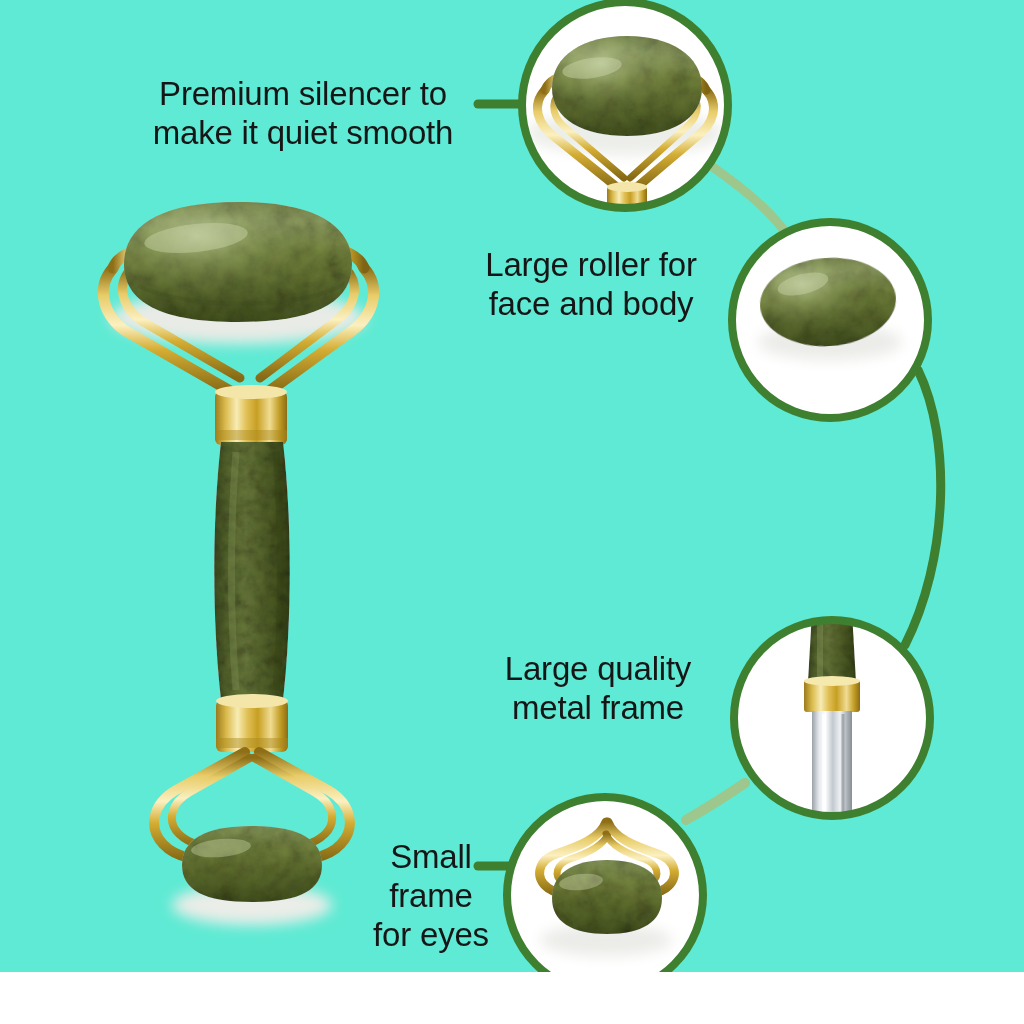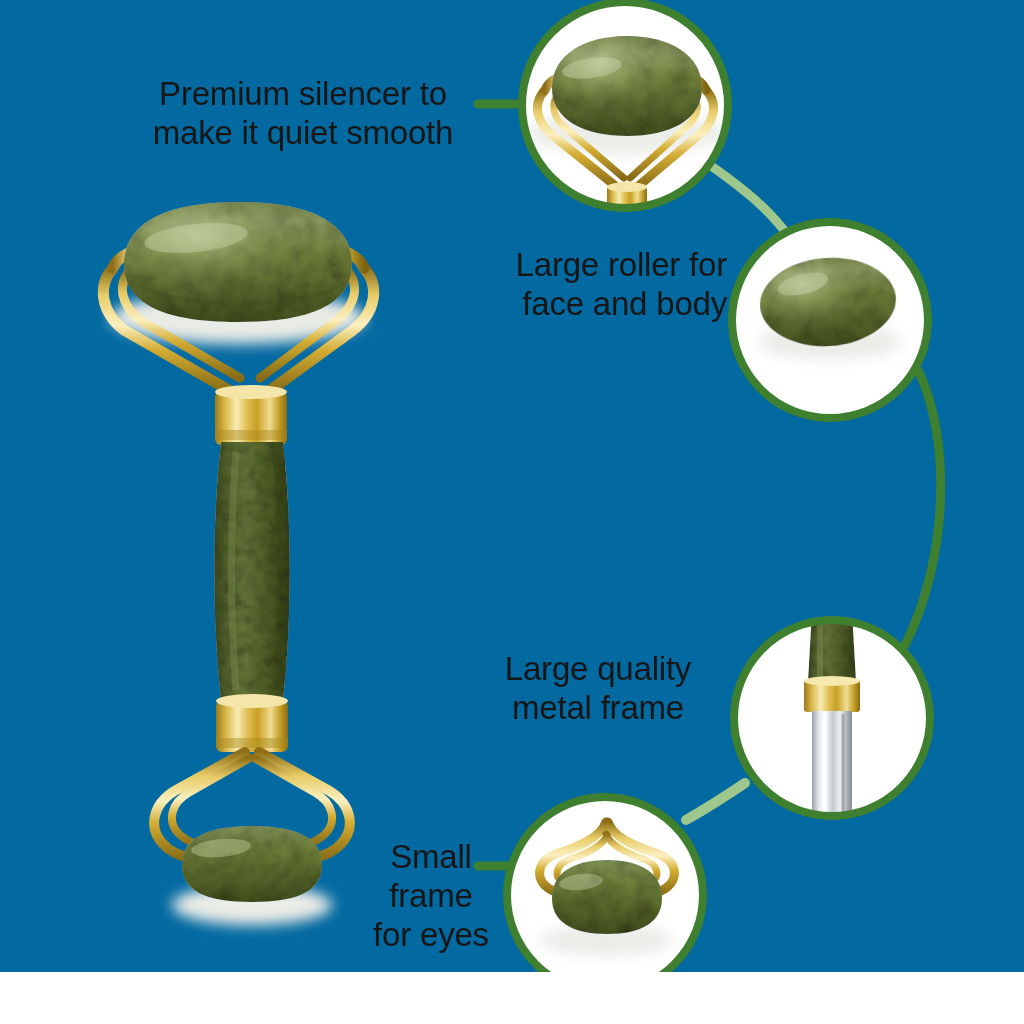--- a/index.html
+++ b/index.html
@@ -4,42 +4,42 @@
 <style>
   html, body {
     margin: 0;
     padding: 0;
     background: #ffffff;
   }
   #stage {
     position: relative;
     width: 1024px;
     height: 972px;
-    background: #0369a1;
+    background: #5eead4;
     overflow: hidden;
     font-family: "Liberation Sans", sans-serif;
   }
   .svg-layer {
     position: absolute;
     inset: 0;
     width: 1024px;
     height: 1024px;
   }
   .callout-label {
     position: absolute;
     color: #161616;
     font-family: "Liberation Sans", sans-serif;
     font-size: 33px;
     line-height: 1.18;
     letter-spacing: -0.2px;
     white-space: pre-line;
     text-align: center;
   }
   #label-silencer { left: 124px; top: 75px; width: 358px; }
-  #label-large    { left: 455px; top: 246px; width: 272px; text-align: right; }
+  #label-large    { left: 455px; top: 246px; width: 272px; }
   #label-handle   { left: 548px; top: 473px; width: 258px; }
   #label-metal    { left: 482px; top: 650px; width: 232px; }
   #label-small    { left: 352px; top: 838px; width: 158px; }
 </style>
 </head>
 <body>
 
 <div id="stage">
 
   <svg class="svg-layer" viewBox="0 0 1024 1024">

